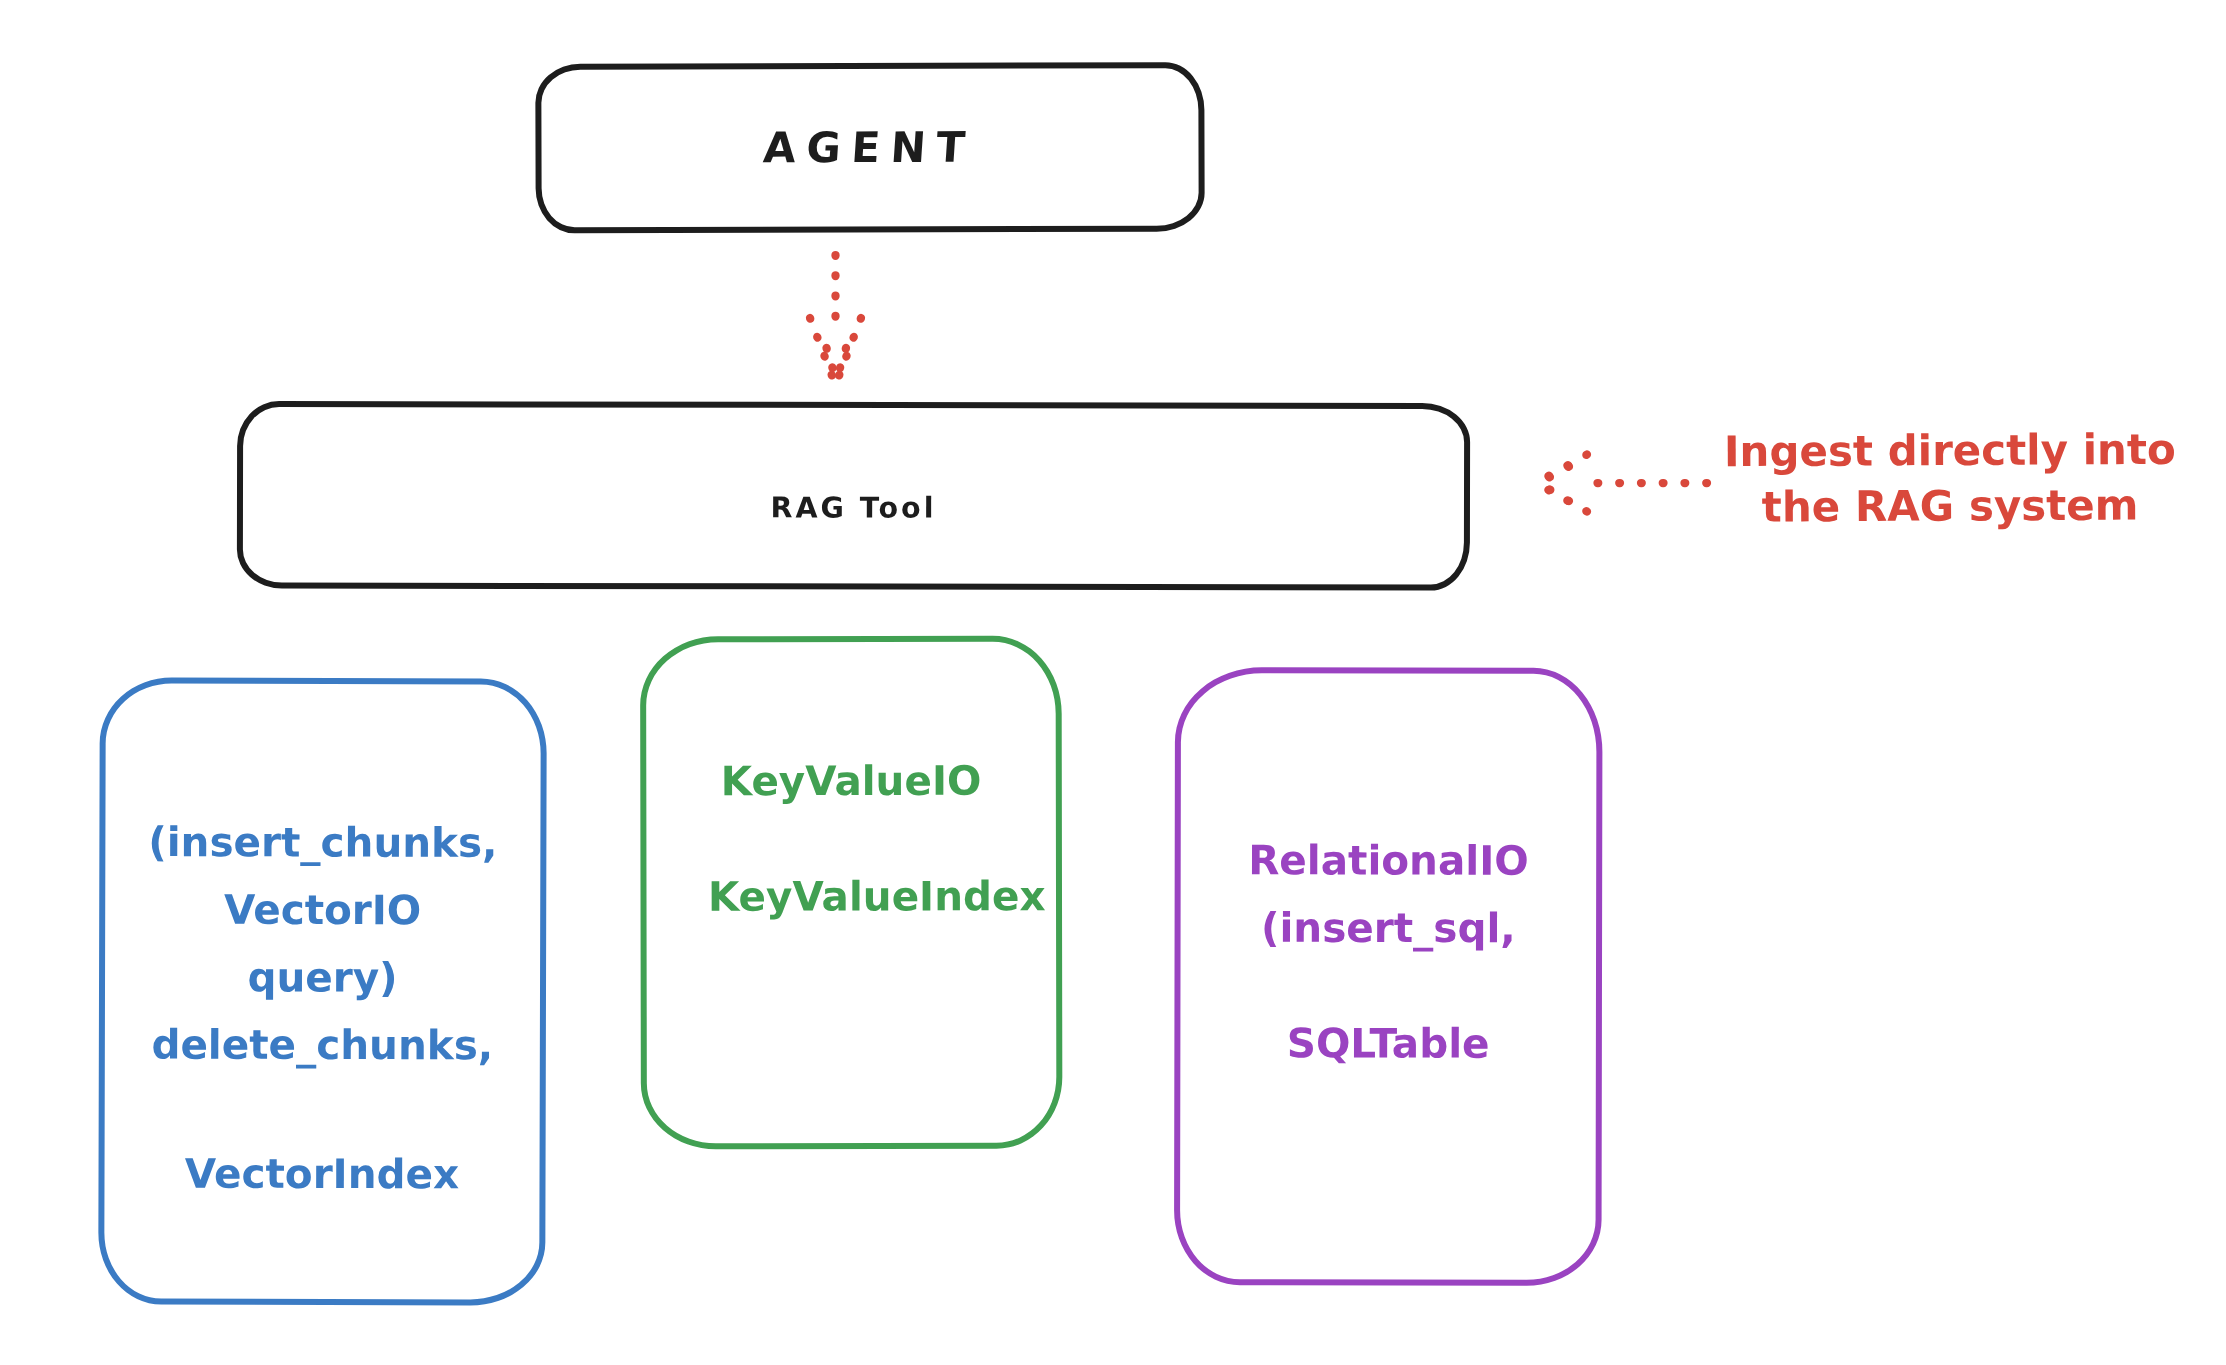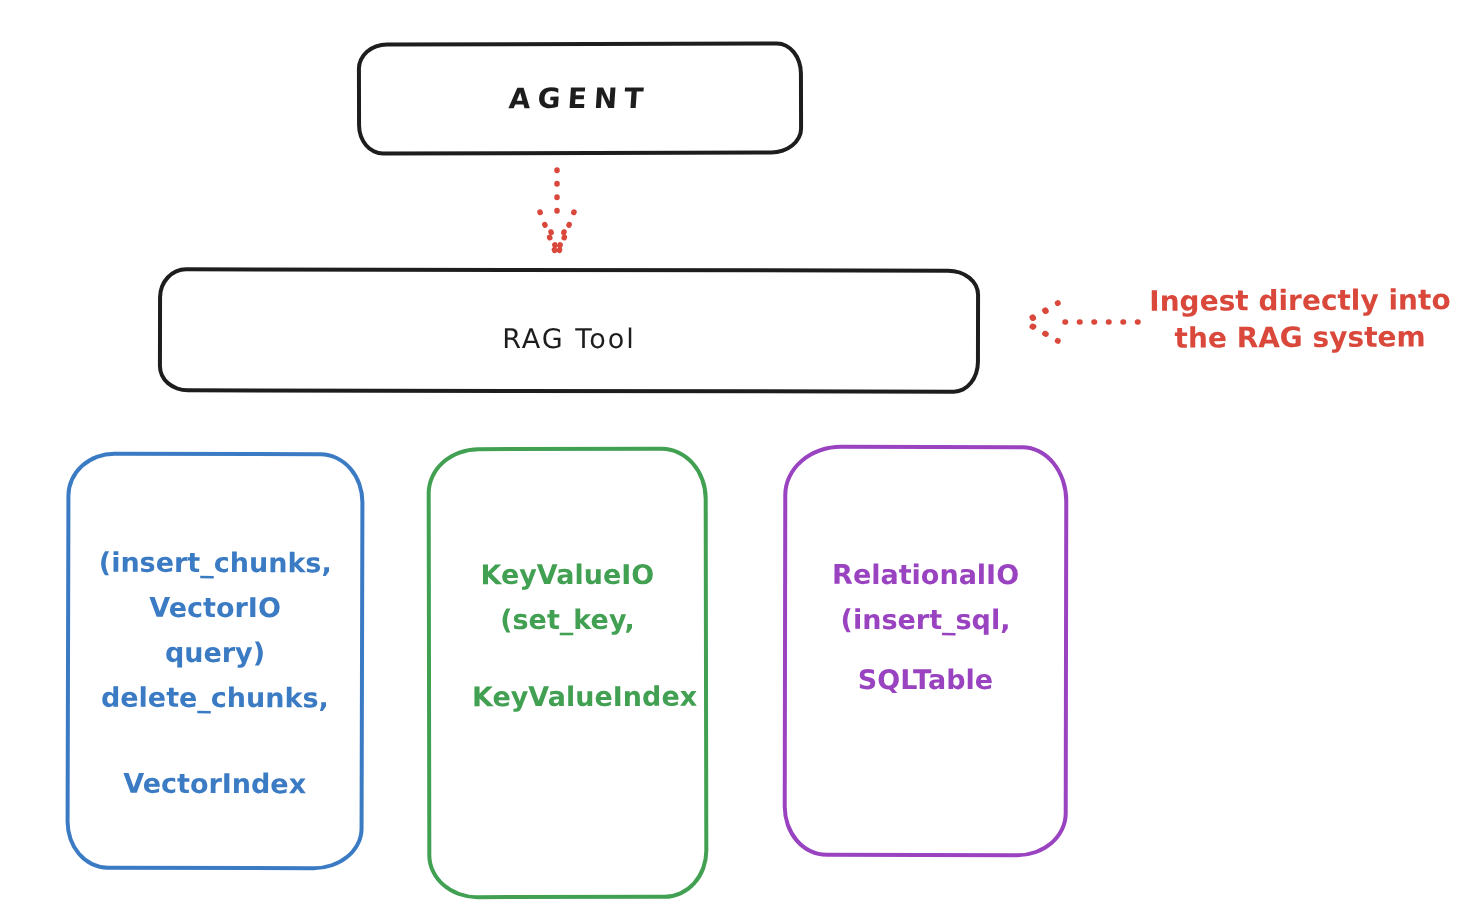--- a/index.html
+++ b/index.html
@@ -50,22 +50,22 @@
   }
   .node-ragtool {
     left: 158px;
     top: 268px;
     width: 822px;
     height: 125px;
     border-radius: 28px 32px 26px 30px / 30px 26px 32px 26px;
     transform: rotate(0.1deg);
   }
   .node-ragtool .node-label {
-    font-size: 27px;
-    font-weight: normal;
+    font-size: 19px;
+    font-weight: bold;
     letter-spacing: 2px;
     margin-top: 16px;
   }
   
   .iobox {
     position: absolute;
     box-sizing: border-box;
     border: 4px solid;
     background: #ffffff;
     text-align: center;
@@ -86,42 +86,42 @@
     height: 418px;
     border-radius: 48px 44px 50px 42px / 44px 50px 42px 48px;
     border-color: var(--blue, #3b7bc4);
     color: var(--blue, #3b7bc4);
     padding-top: 84px;
     transform: rotate(0.15deg);
   }
   .iobox-vector .io-index { margin-top: 41px; }
   .iobox-keyvalue {
     left: 427px;
-    top: 447px;
+    top: 424px;
     width: 281px;
-    height: 452px;
+    height: 342px;
     border-radius: 52px 46px 44px 50px / 46px 52px 48px 44px;
     border-color: var(--green, #41a052);
     color: var(--green, #41a052);
-    padding-top: 101px;
+    padding-top: 71px;
     transform: rotate(-0.1deg);
   }
   .iobox-keyvalue .io-index { margin-top: 32px; margin-left: 34px; }
   .iobox-relational {
     left: 783px;
     top: 445px;
     width: 285px;
     height: 412px;
     border-radius: 58px 46px 50px 44px / 50px 56px 44px 50px;
     border-color: var(--purple, #9a43c1);
     color: var(--purple, #9a43c1);
     padding-top: 103px;
     transform: rotate(0.1deg);
   }
-  .iobox-relational .io-index { margin-top: 15px; }
+  .iobox-relational .io-index { margin-top: 32px; }
   
   .annotation {
     position: absolute;
     left: 1130px;
     top: 282px;
     width: 340px;
     text-align: center;
     color: var(--red, #d9483b);
     font-size: 28px;
     font-weight: bold;
@@ -170,21 +170,20 @@
       <div>VectorIO</div>
       <div>query)</div>
       <div>delete_chunks,</div>
     </div>
     <div class="io-index">VectorIndex</div>
   </div>
 
   <div class="iobox iobox-keyvalue">
     <div class="io-lines">
       <div>KeyValueIO</div>
-      <div>(set_key,</div>
     </div>
     <div class="io-index">KeyValueIndex</div>
   </div>
 
   <div class="iobox iobox-relational">
     <div class="io-lines">
       <div>RelationalIO</div>
       <div>(insert_sql,</div>
     </div>
     <div class="io-index">SQLTable</div>

